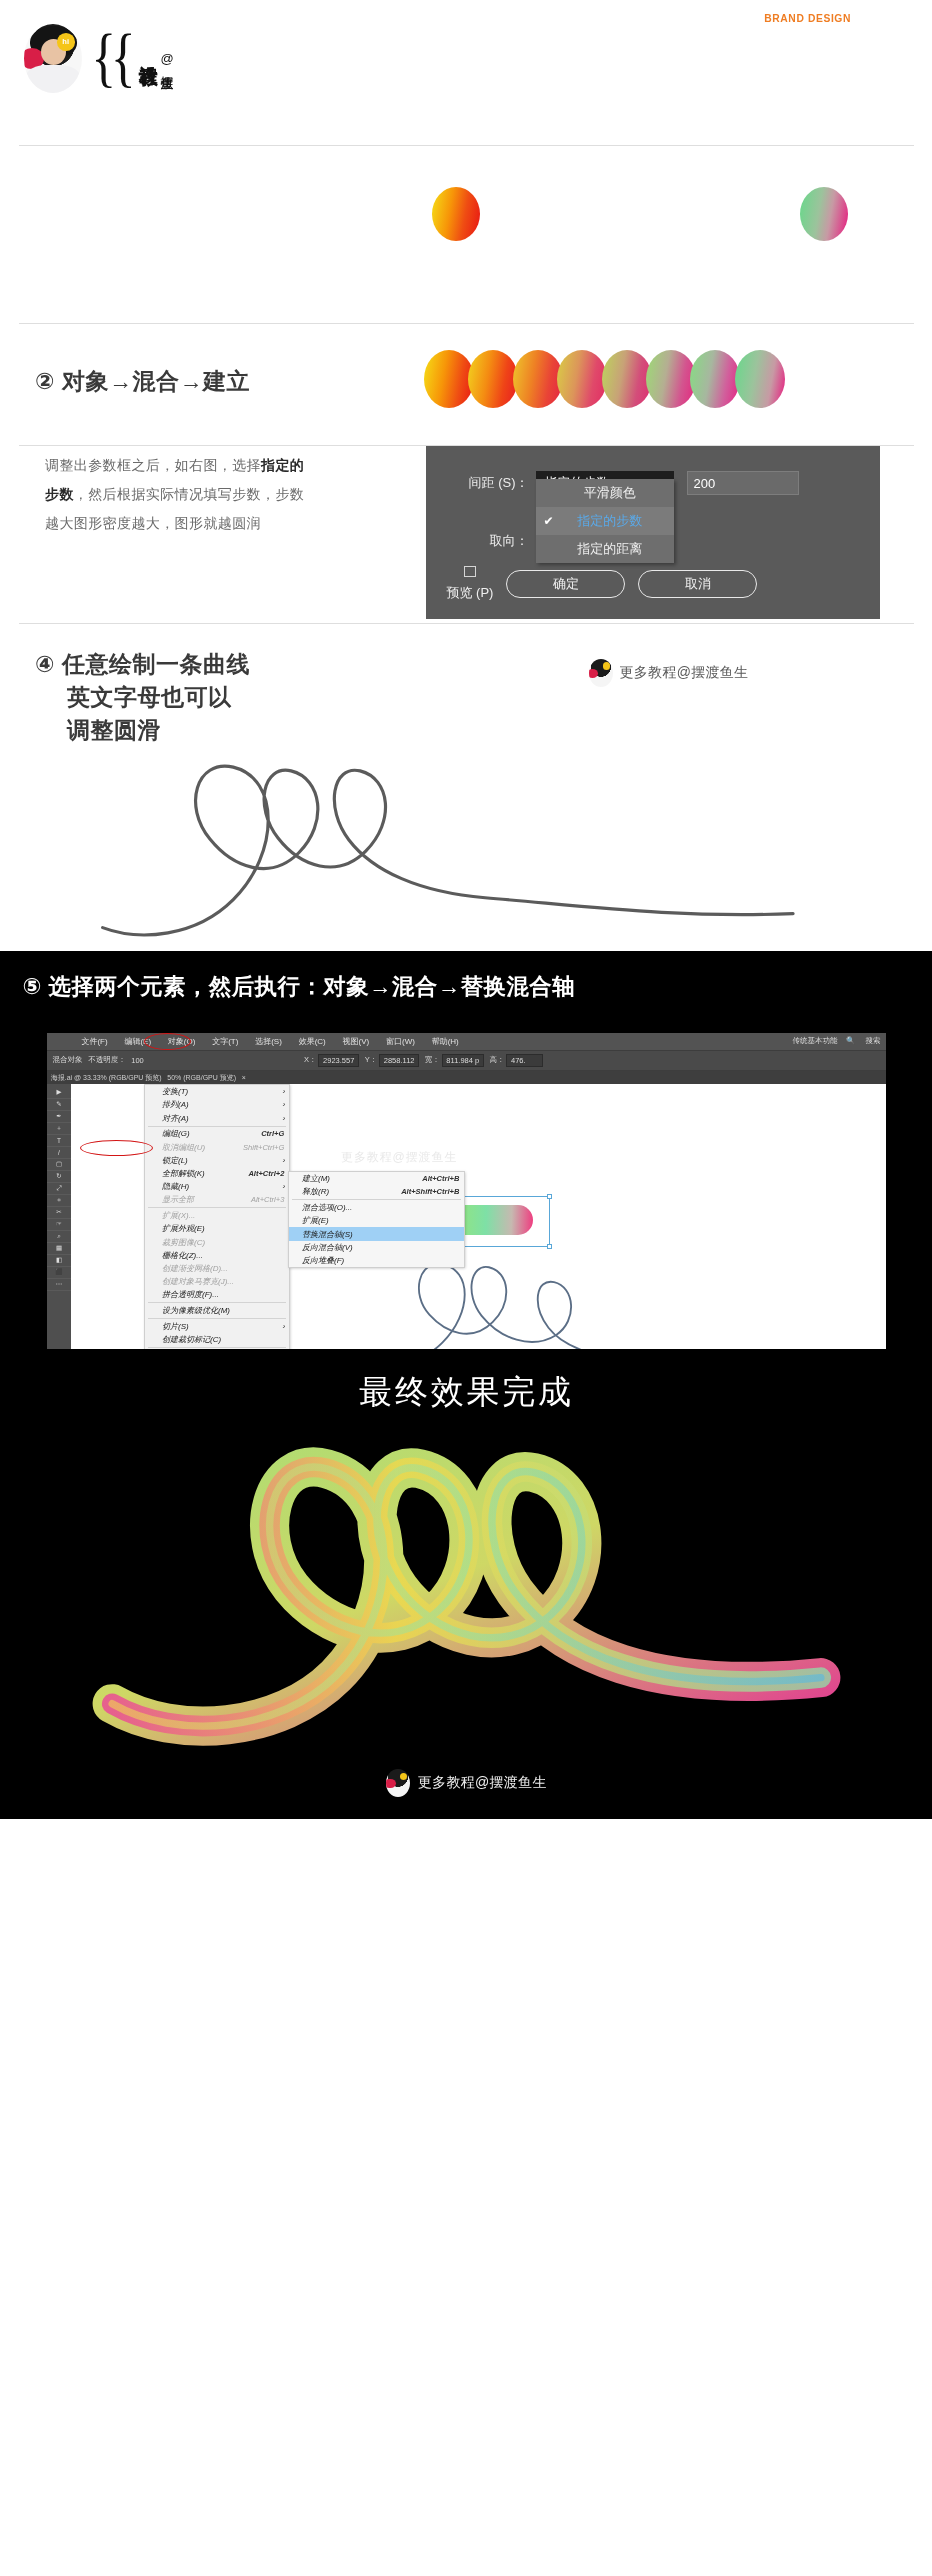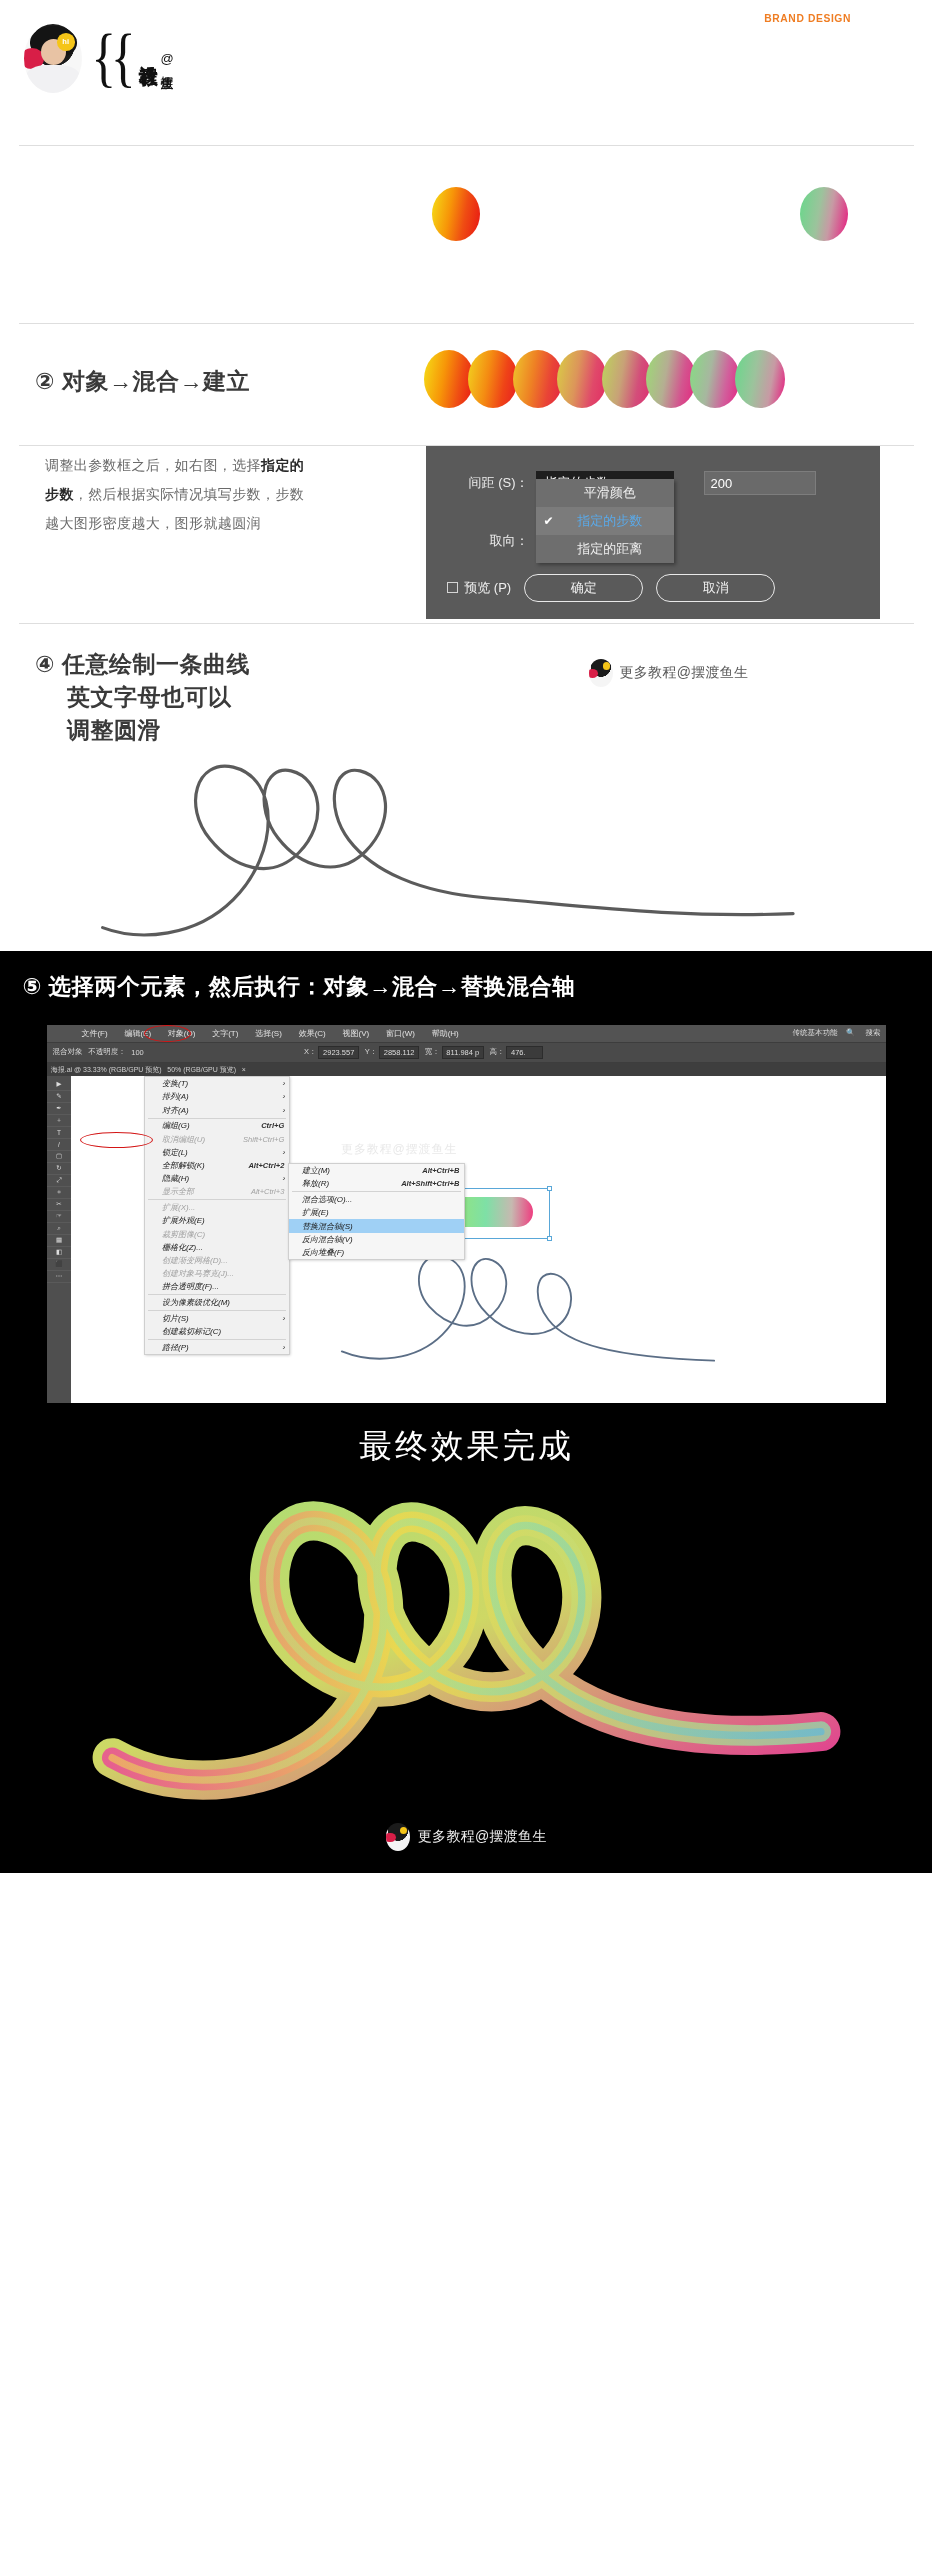--- a/index.html
+++ b/index.html
@@ -72,36 +72,36 @@
   }
   .dlg-row { display: flex; align-items: center; padding-left: 24px; height: 34px; }
   .dlg-label { width: 86px; text-align: right; padding-right: 7.5px; color: #ededed; font-size: 13px; }
   .dlg-select {
     width: 138px; height: 24px; background: #1e1e1e; border: 0.9px solid #1e1e1e;
     display: flex; align-items: center; justify-content: space-between;
     padding: 0 7.5px; color: #fff; font-size: 13px;
   }
   .dlg-chev { font-size: 9.3px; color: #cfcfcf; }
   .dlg-input {
-    margin-left: 30px; width: 112px; height: 24px; background: #6a6a6a;
+    margin-left: 13px; width: 112px; height: 24px; background: #6a6a6a;
     border: 0.9px solid #7d7d7d; color: #ffffff; font-size: 13px;
     display: flex; align-items: center; padding: 0 5.6px;
   }
   .dropdown {
     position: absolute; left: 110px; top: 33px; width: 138px; background: #6e6e6e;
     box-shadow: 1.9px 1.9px 3.7px rgba(0,0,0,.35); z-index: 4;
   }
   .dd-item { height: 28px; display: flex; align-items: center; font-size: 13px; color: #efefef; padding-left: 7.5px; }
   .dd-item .tick { width: 15px; font-size: 12px; color: #ffffff; }
   .dd-item .lbl { flex: 1; text-align: center; padding-right: 13px; }
   .dd-item.sel { background: #7b7b7b; }
   .dd-item.sel .lbl { color: #5aa9e8; }
 
   .dlg-bottom { position: absolute; left: 20.5px; bottom: 17px; display: flex; align-items: center; gap: 13px; }
-  .chk { display: flex; align-items: center; gap: 6.5px; font-size: 13px; color: #efefef; }
+  .chk { display: flex; align-items: center; gap: 6.5px; font-size: 13px; color: #efefef; flex-direction: column; }
   .chk .box { width: 11.2px; height: 11.2px; border: 0.9px solid #d5d5d5; background: #5a5a5a; }
   .dlg-btn {
     width: 119px; height: 28px; border: 0.9px solid #e9e9e9; border-radius: 14px;
     display: flex; align-items: center; justify-content: center;
     color: #f2f2f2; font-size: 13px; background: transparent;
   }
   .dlg-btn.primary { border-width: 1.9px; }
 
   
   .curve-wrap { position: relative; height: 210px; }
@@ -112,21 +112,21 @@
     position: relative; overflow: hidden;
   }
   .wm-avatar .d1 { position: absolute; left: -1.9px; top: 10.3px; width: 11.2px; height: 9.3px; background: #d81e47; border-radius: 50%; }
   .wm-avatar .d2 { position: absolute; right: 2.8px; top: 3.7px; width: 7.5px; height: 7.5px; border-radius: 50%; background: #f5c518; }
   .wm-text { font-size: 14px; color: #585858; letter-spacing: 0.3px; }
 
   
   .black-band { background: #000; color: #fff; }
   .band-title { font-size: 22.4px; font-weight: 800; padding: 20.5px 0 15px 22.4px; letter-spacing: 0.5px; }
 
-  .ai-shot { position: relative; width: 839px; height: 378px; margin: 8px auto 0 47px; background: #535353; overflow: hidden; font-size: 7.5px; color: #d8d8d8; }
+  .ai-shot { position: relative; width: 839px; height: 316px; margin: 16px auto 0 47px; background: #535353; overflow: hidden; font-size: 7.5px; color: #d8d8d8; }
   .shot-menubar { height: 17px; background: #535353; display: flex; align-items: center; gap: 0; padding-left: 26px; position: relative; }
   .shot-menubar .mi { padding: 0 8.4px; font-size: 8px; color: #e2e2e2; white-space: nowrap; }
   .menu-circle { position: absolute; left: 97px; top: 0px; width: 47px; height: 17px; border: 1.9px solid #d31515; border-radius: 50%; }
   .shot-right { position: absolute; right: 5.6px; top: 2.8px; display: flex; gap: 9.3px; align-items: center; font-size: 7.5px; color: #dcdcdc; }
   .shot-ctrlbar { height: 20.5px; background: #4a4a4a; display: flex; align-items: center; gap: 5.6px; padding: 0 5.6px; border-top: 0.9px solid #3d3d3d; border-bottom: 0.9px solid #3d3d3d; font-size: 7.5px; }
   .coord { display: flex; align-items: center; gap: 1.9px; }
   .coord .fld { background: #3b3b3b; border: 0.9px solid #2c2c2c; padding: 0.9px 3.7px; min-width: 37px; color: #ddd; }
   .shot-tabbar { height: 14px; background: #3e3e3e; display: flex; align-items: center; padding-left: 3.7px; gap: 5.6px; font-size: 7px; color: #cfcfcf; }
   .shot-body { position: absolute; left: 0; top: 51px; right: 0; bottom: 0; display: flex; }
   .tools { width: 24px; background: #4f4f4f; padding-top: 2.8px; }

